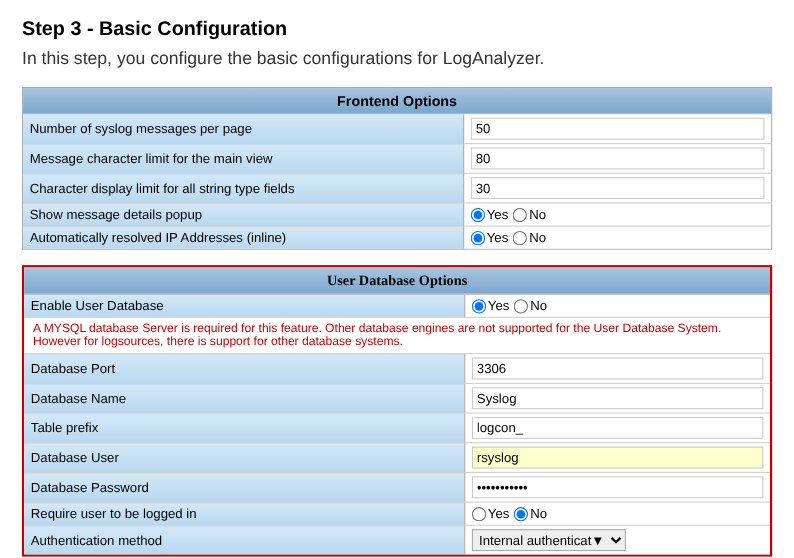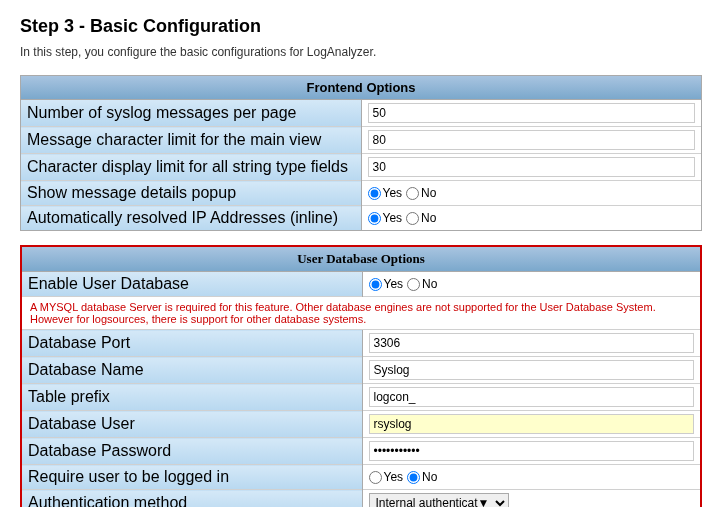--- a/index.html
+++ b/index.html
@@ -16,21 +16,21 @@
       min-height: 507px;
       position: relative;
     }
     h1 {
       font-size: 18px;
       font-weight: bold;
       margin-bottom: 8px;
       color: #000;
     }
     .intro-text {
-      font-size: 12px;
+      font-size: 16px;
       margin-bottom: 16px;
       color: #333;
     }
     
     .section {
       margin-bottom: 14px;
       border: 1px solid #aaa;
     }
     .section-header {
       background: linear-gradient(to bottom, #a8c4e0, #7ba8cc);
@@ -50,22 +50,22 @@
     }
     .config-table tr:last-child {
       border-bottom: none;
     }
     .config-table td {
       padding: 3px 6px;
       vertical-align: middle;
     }
     .label-cell {
       background: linear-gradient(to bottom, #d4e8f7, #b8d8f0);
-      width: 340px;
-      font-size: 16px;
+      width: 400px;
+      font-size: 12px;
       border-right: 1px solid #aaa;
       color: #000;
       padding: 3px 8px;
     }
     .value-cell {
       background: #fff;
       padding: 2px 4px;
     }
     .value-cell input[type="text"],
     .value-cell input[type="password"] {

